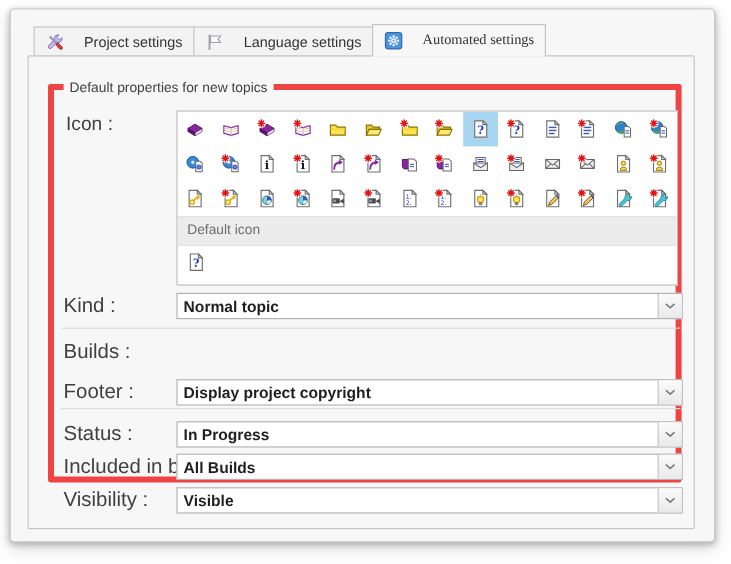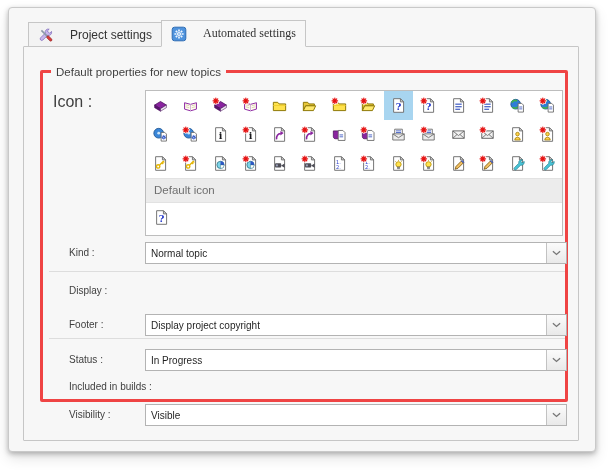--- a/index.html
+++ b/index.html
@@ -28,21 +28,21 @@
   .tab-icon{width:16px;height:16px;display:inline-flex}
   .tab-icon svg{width:16px;height:16px}
   
   .panel{
     position:absolute;left:14px;top:38px;width:556px;height:395px;
     border:1px solid #c6c6c6;background:#f7f7f7;z-index:1;border-radius:1px;box-sizing:border-box;
   }
   
   .groupbox{
     position:absolute;left:16px;top:23px;width:528px;height:332px;
-    border:3px solid #ef4444;border-radius:2px;box-sizing:border-box;
+    border:5px solid #ef4444;border-radius:2px;box-sizing:border-box;
   }
   .group-label{
     position:absolute;left:8px;top:-8px;background:#f7f7f7;padding:0 5px;
     font-size:11.5px;color:#3f3f3f;line-height:15px;
   }
   .icon-label{position:absolute;left:10px;top:20px;font-size:16px;color:#3f3f3f}
   
   .icon-panel{
     position:absolute;left:102px;top:17px;width:416px;height:144px;
     background:#ffffff;border:1px solid #bdbdbd;overflow:hidden;box-sizing:content-box;
@@ -53,29 +53,29 @@
   .icon-cell svg{width:17px;height:17px}
   .band{
     height:23px;background:#ececec;border-top:1px solid #e2e2e2;border-bottom:1px solid #e2e2e2;
     line-height:23px;padding-left:8px;font-weight:normal;font-size:11.5px;color:#6f6f6f;box-sizing:content-box;
   }
   .default-row{height:32px;display:flex;align-items:center;padding-left:7px}
   .default-row svg{width:17px;height:17px}
   
   .frow{position:absolute;left:0;height:22px;width:100%}
   .frow .field-label{
-    position:absolute;left:26px;line-height:22px;font-size:10px;color:#3f3f3f;white-space:nowrap;
+    position:absolute;left:8px;line-height:22px;font-size:17px;color:#3f3f3f;white-space:nowrap;
   }
   .combo{
     position:absolute;left:102px;width:422px;height:22px;background:#fff;
     border:1px solid #b3b3b3;box-sizing:border-box;display:flex;align-items:stretch;
   }
   .combo-value{
-    flex:1;padding-left:5px;font-size:10px;color:#1f1f1f;display:flex;align-items:center;
-    white-space:nowrap;overflow:hidden;
+    flex:1;padding-left:5px;font-size:13px;color:#1f1f1f;display:flex;align-items:center;
+    white-space:nowrap;overflow:hidden;font-weight:bold;
   }
   .combo-btn{
     width:19px;background:linear-gradient(#fbfbfb,#e9e9e9);
     border-left:1px solid #c2c2c2;display:flex;align-items:center;justify-content:center;
   }
   .sep{position:absolute;left:6px;width:516px;height:1px;background:#dddddd}
   .sep.s1{top:198px}
   .sep.s2{top:265px}
 </style>
 </head>
@@ -86,20 +86,29 @@
   <div class="tabs" id="tab-bar">
       <div class="tab">
         <span class="tab-icon">
           <svg viewBox="0 0 16 16">
             <path d="M11.2 2.2a3.1 3.1 0 0 0-3.9 3.9L2.6 10.8a1.6 1.6 0 0 0 2.26 2.26L9.6 8.3a3.1 3.1 0 0 0 3.9-3.9L11.6 6.3 9.3 4z" fill="#c6b6ec" stroke="#7a66b8" stroke-width="0.7"></path>
             <path d="M3.4 3.4l6.2 6.2" stroke="#8c98a8" stroke-width="1.6" fill="none"></path>
             <path d="M9.2 9.2l1.2-.4 3.2 3.2c.5.5.5 1.3 0 1.8s-1.3.5-1.8 0L8.6 10.6z" fill="#d63c3c" stroke="#8c1f1f" stroke-width="0.6"></path>
           </svg>
         </span>
         <span>Project settings</span>
+      </div>
+      <div class="tab">
+        <span class="tab-icon">
+          <svg viewBox="0 0 16 16">
+            <path d="M3.6 2.4V14" stroke="#9aa0b4" stroke-width="1.5" stroke-linecap="round" fill="none"></path>
+            <path d="M4.4 3h8.4l-2.1 2.7 2.1 2.7H4.4z" fill="#fafbff" stroke="#9aa0b4" stroke-width="1"></path>
+          </svg>
+        </span>
+        <span>Language settings</span>
       </div>
       <div class="tab active">
         <span class="tab-icon">
           <svg viewBox="0 0 16 16">
             <rect x="1.2" y="1.2" width="13.6" height="13.6" rx="2.4" fill="#4f93dd" stroke="#2d6cb4" stroke-width="1"></rect>
             <circle cx="8" cy="8" r="2.1" fill="#eef6ff"></circle>
             <g stroke="#eef6ff" stroke-width="1.7" fill="none">
               <path d="M8 3.4v2M8 10.6v2M3.4 8h2M10.6 8h2M4.8 4.8l1.4 1.4M9.8 9.8l1.4 1.4M11.2 4.8L9.8 6.2M6.2 9.8l-1.4 1.4"></path>
             </g>
             <circle cx="8" cy="8" r="0.8" fill="#4f93dd"></circle>
@@ -626,21 +635,21 @@
             <div class="combo">
               <span class="combo-value">Normal topic</span>
               <span class="combo-btn">
                 <svg viewBox="0 0 10 6" width="9" height="6">
                   <path d="M1 1l4 3.6L9 1" stroke="#787878" stroke-width="1.5" fill="none"></path>
                 </svg>
               </span>
             </div>
           </div>
           <div class="frow" style="top: 207px;">
-            <span class="field-label">Display :</span>
+            <span class="field-label">Builds :</span>
           </div>
           <div class="frow" style="top: 241px;">
             <span class="field-label">Footer :</span>
             <div class="combo">
               <span class="combo-value">Display project copyright</span>
               <span class="combo-btn">
                 <svg viewBox="0 0 10 6" width="9" height="6">
                   <path d="M1 1l4 3.6L9 1" stroke="#787878" stroke-width="1.5" fill="none"></path>
                 </svg>
               </span>
@@ -652,20 +661,28 @@
               <span class="combo-value">In Progress</span>
               <span class="combo-btn">
                 <svg viewBox="0 0 10 6" width="9" height="6">
                   <path d="M1 1l4 3.6L9 1" stroke="#787878" stroke-width="1.5" fill="none"></path>
                 </svg>
               </span>
             </div>
           </div>
           <div class="frow" style="top: 303px;">
             <span class="field-label">Included in builds :</span>
+            <div class="combo">
+              <span class="combo-value">All Builds</span>
+              <span class="combo-btn">
+                <svg viewBox="0 0 10 6" width="9" height="6">
+                  <path d="M1 1l4 3.6L9 1" stroke="#787878" stroke-width="1.5" fill="none"></path>
+                </svg>
+              </span>
+            </div>
           </div>
           <div class="frow" style="top: 331px;">
             <span class="field-label">Visibility :</span>
             <div class="combo">
               <span class="combo-value">Visible</span>
               <span class="combo-btn">
                 <svg viewBox="0 0 10 6" width="9" height="6">
                   <path d="M1 1l4 3.6L9 1" stroke="#787878" stroke-width="1.5" fill="none"></path>
                 </svg>
               </span>

